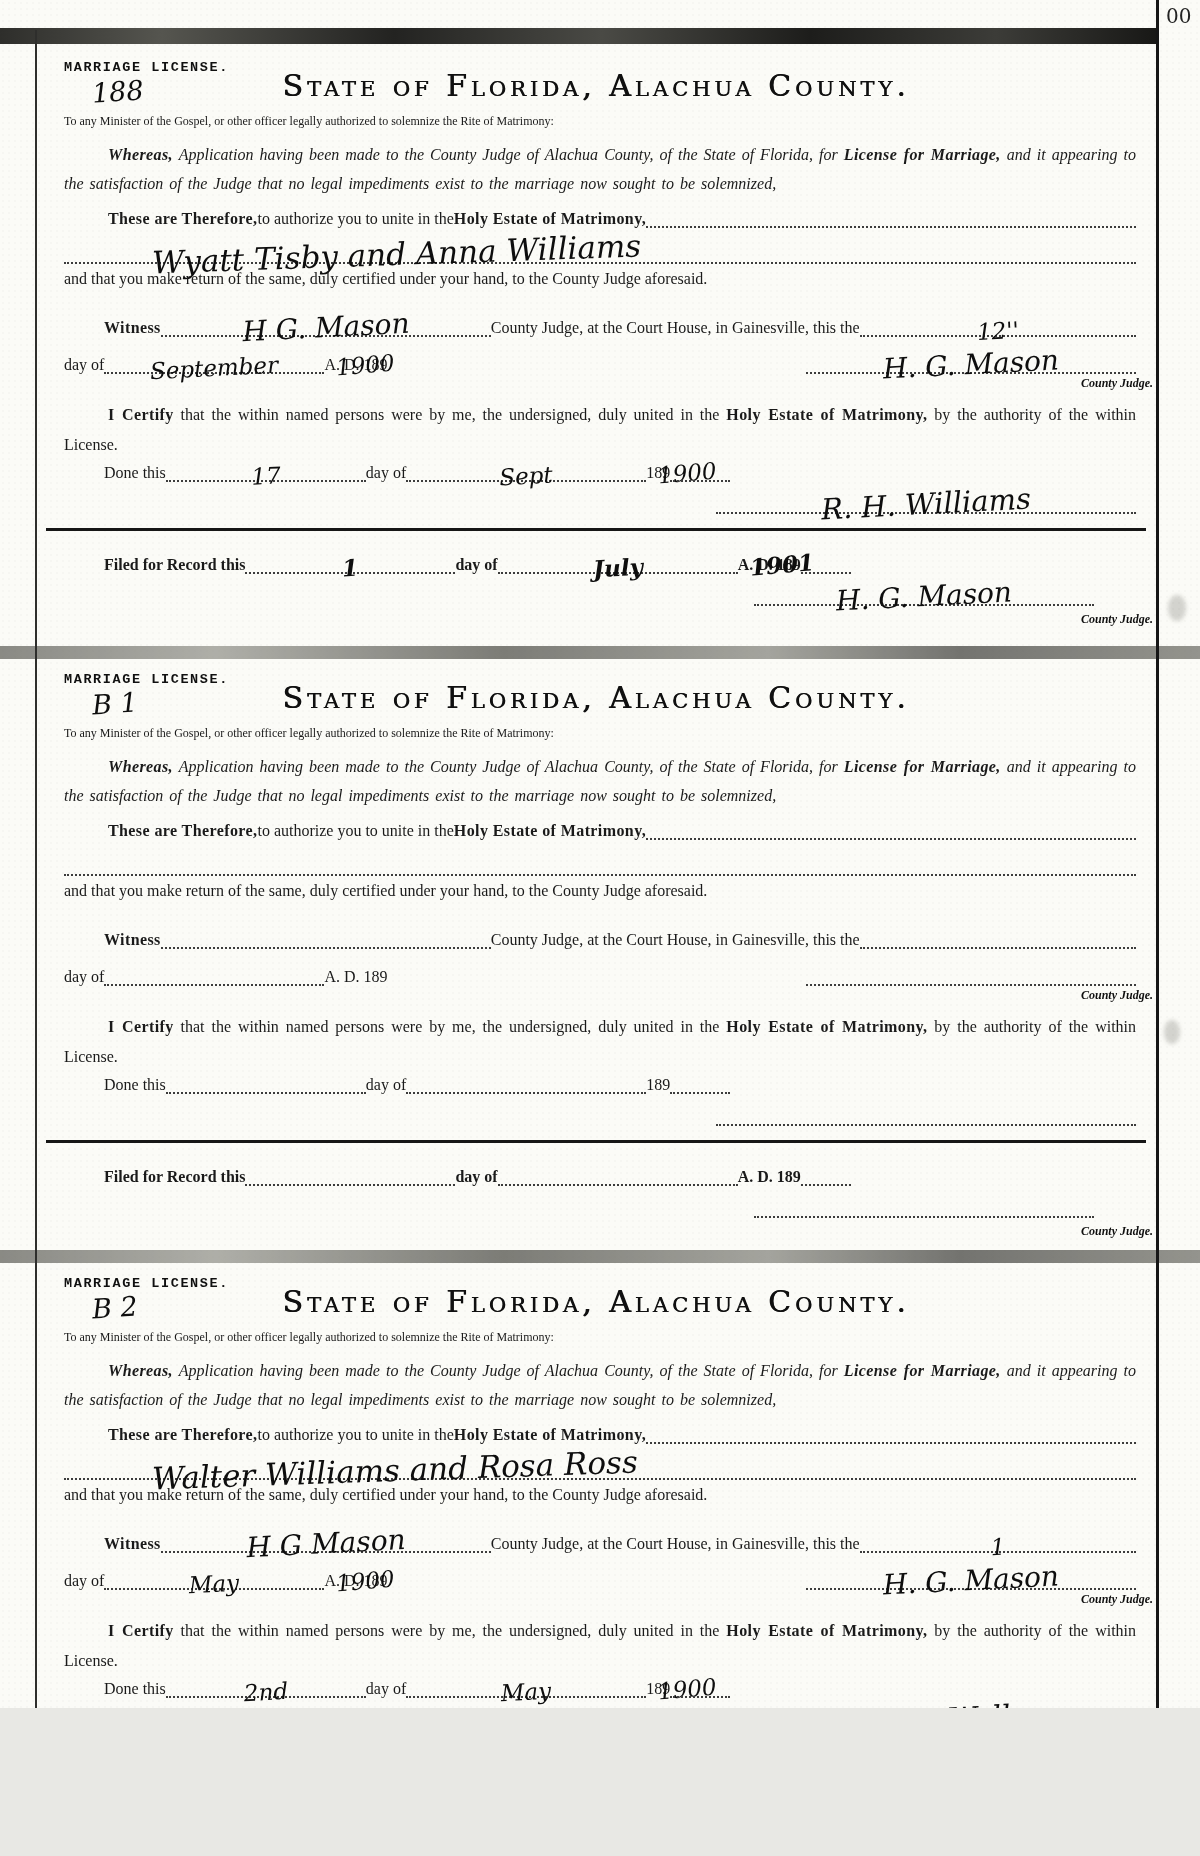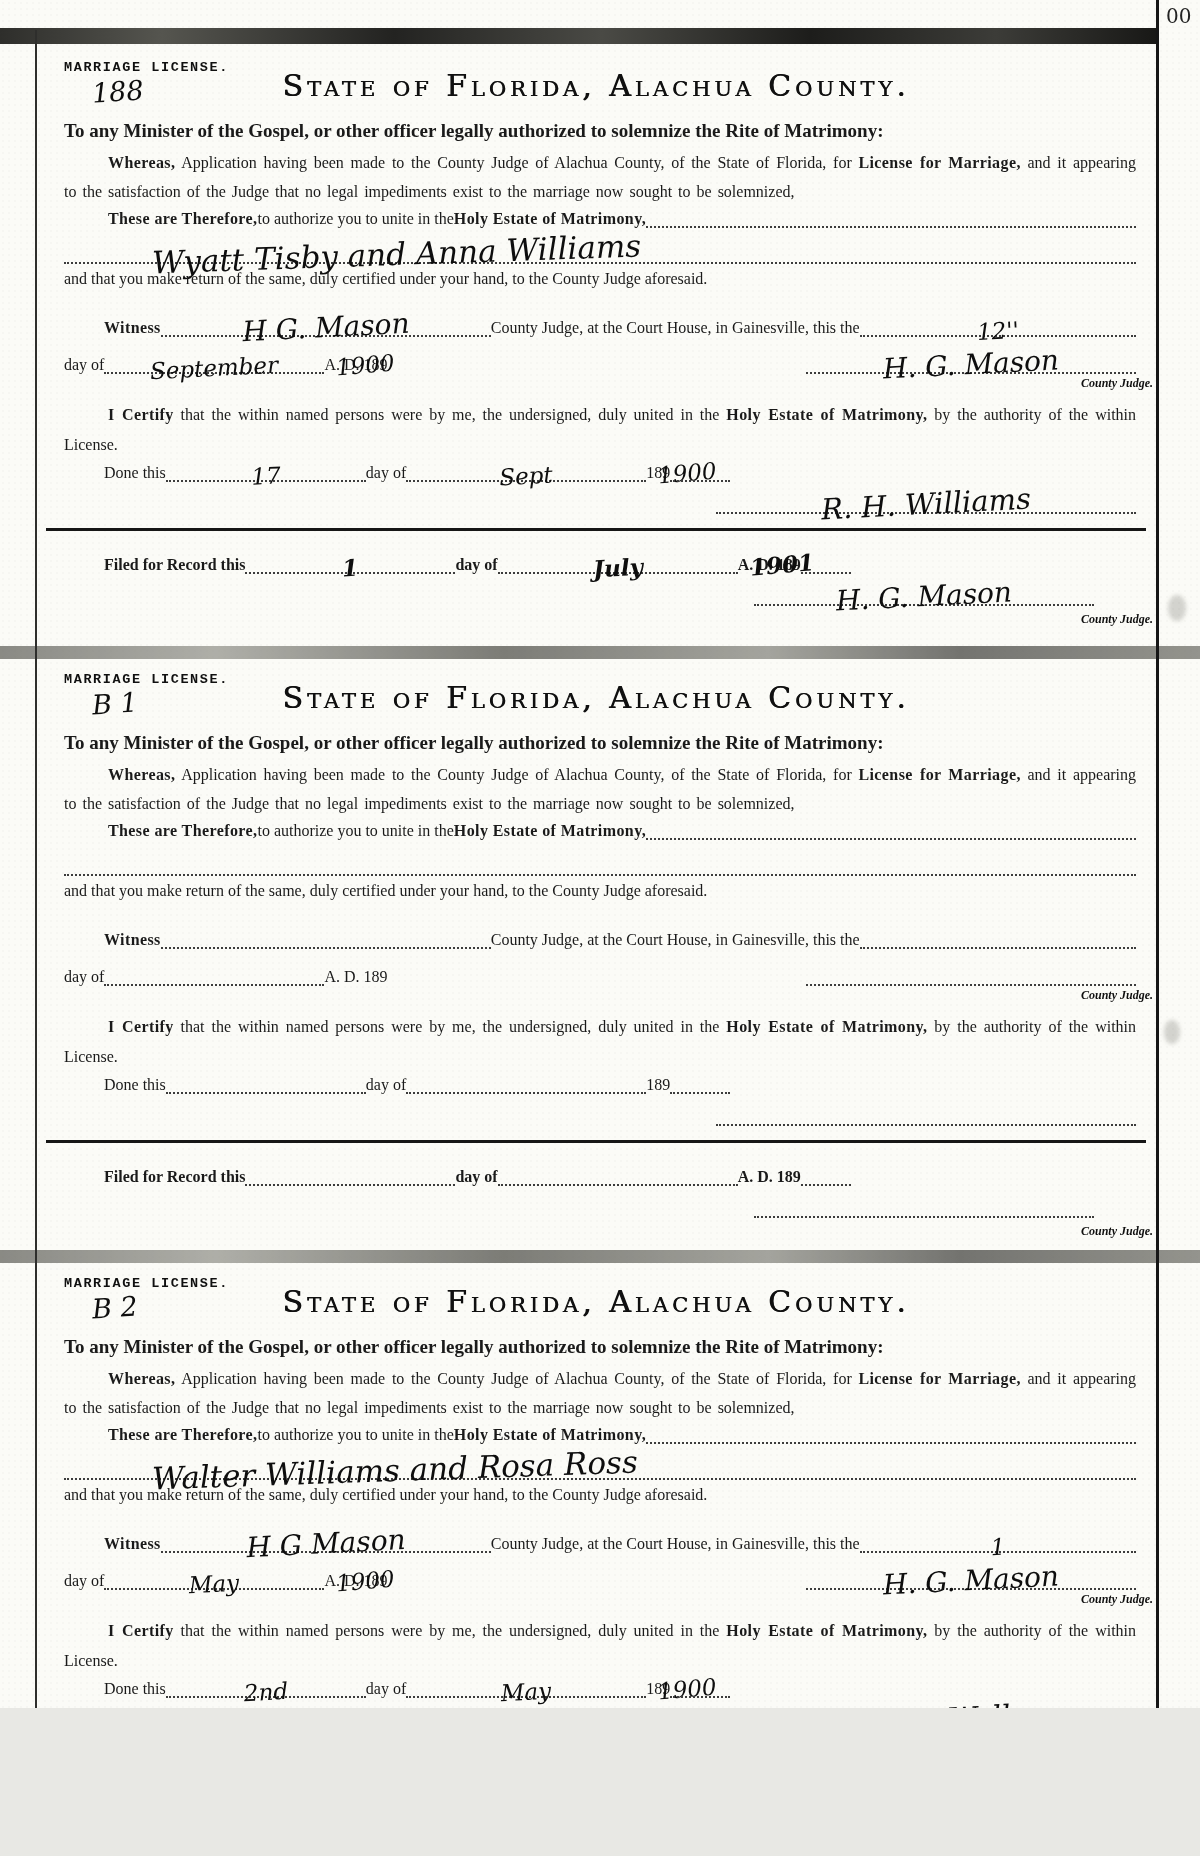--- a/index.html
+++ b/index.html
@@ -31,23 +31,23 @@
 
   .mlhead { position:absolute; left:26px; top:8px;
     font-family:Liberation Mono, monospace; font-weight:bold;
     font-size:13.5px; letter-spacing:1.6px; color:#101010; }
   .hw { font-family:"DejaVu Serif", serif; font-style:italic; color:#0e0e0e; white-space:nowrap; }
   .num { position:absolute; left:54px; top:24px; font-size:27px; transform:rotate(-4deg); }
   .title { position:absolute; left:0; right:0; top:16px; margin:0; text-align:center;
     font-family:"DejaVu Serif", serif; font-weight:normal; font-variant:small-caps;
     font-size:30px; letter-spacing:4px; color:#101010; text-shadow:.6px 0 0 #101010; }
 
-  .to { position:absolute; left:26px; top:68px; font-size:19px;font-weight:bold; }
-  .whereas { position:absolute; left:26px; right:18px; top:96px; font-size:16px; line-height:29px;
-    text-align:justify; text-indent:44px; word-spacing:2px; }
+  .to { position:absolute; left:26px; top:62px; font-size:12px; }
+  .whereas { position:absolute; left:26px; right:18px; top:88px; font-size:16px; line-height:29px;
+    text-align:justify; text-indent:44px; word-spacing:2px;font-style:italic; }
 
   .these { position:absolute; left:26px; right:18px; top:152px; display:flex; align-items:flex-end;
     font-size:16px; padding-left:44px; }
   .grow { flex:1; }
   .dots { position:relative; border-bottom:2px dotted #3c3c3c; height:22px; }
   .dots .hw { position:absolute; bottom:-9px; left:50%; transform:translateX(-50%) rotate(-3deg); }
   .w330 { width:330px; } .w240 { width:240px; } .w220 { width:220px; }
   .w210 { width:210px; } .w200 { width:200px; } .w60 { width:60px; } .w50 { width:50px; }
 
   .names { position:absolute; left:26px; right:18px; top:166px; height:44px;

